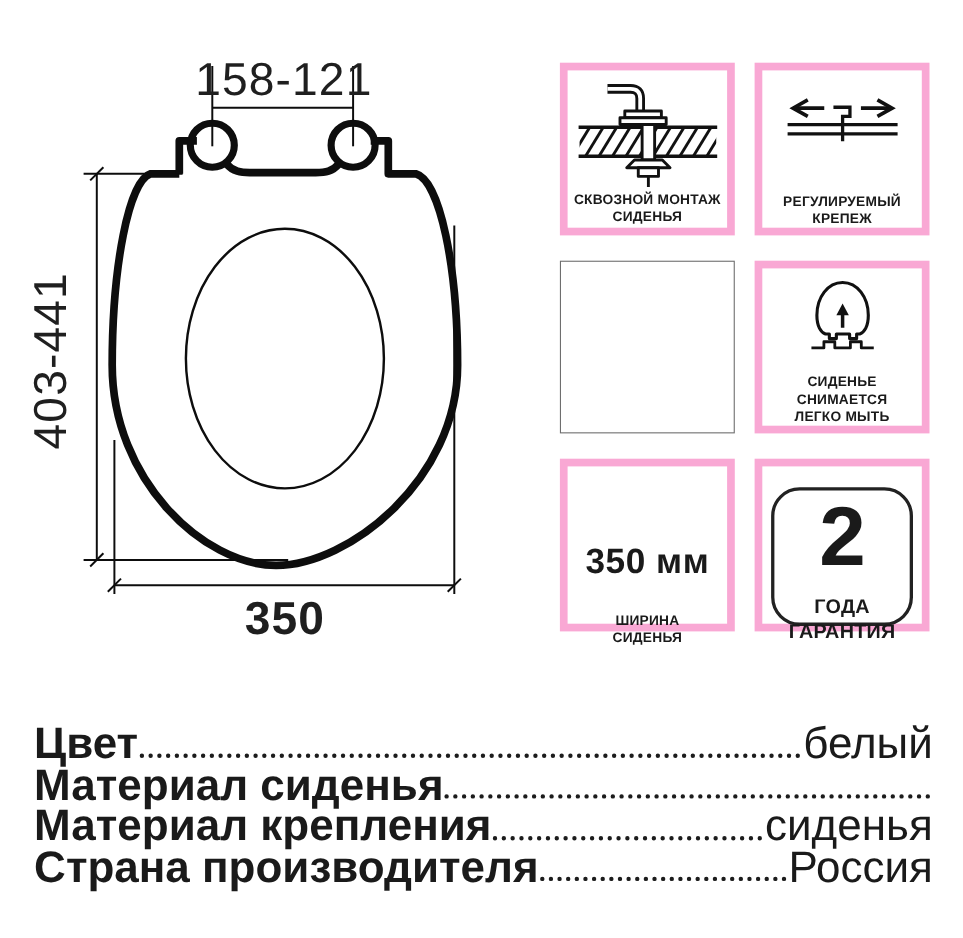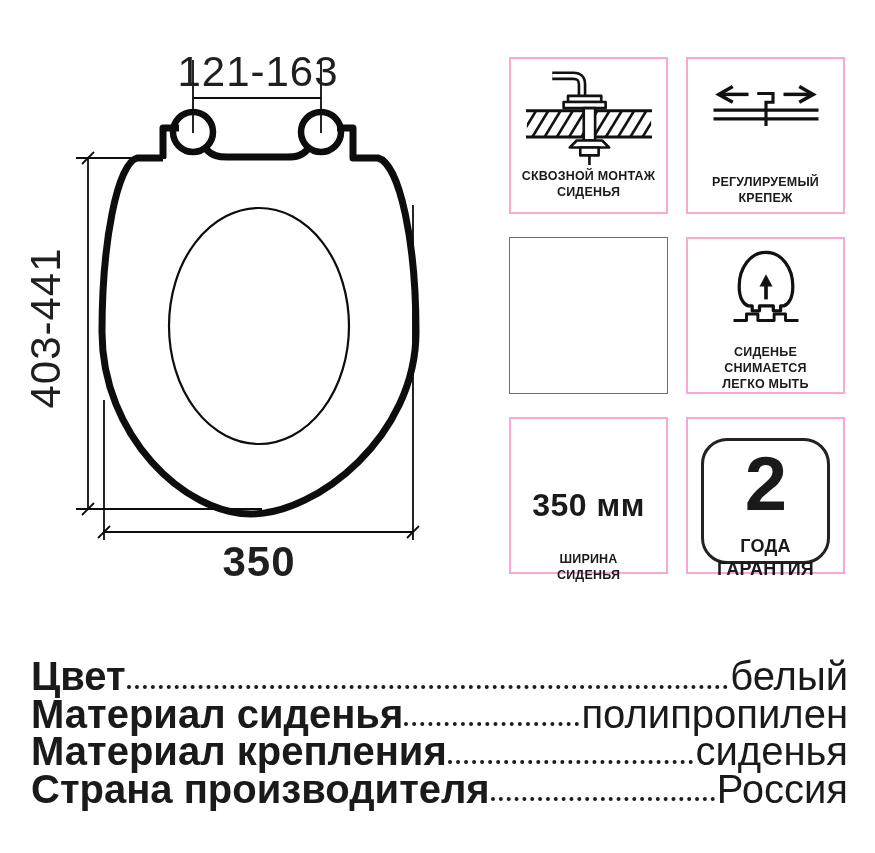--- a/index.html
+++ b/index.html
@@ -18,21 +18,21 @@
   .dim-top{left:258px;top:48px;transform:translateX(-50%);}
   .dim-left{left:46px;top:328px;transform:translate(-50%,-50%) rotate(-90deg);}
   .dim-bottom{left:259px;top:538px;transform:translateX(-50%);font-weight:bold;}
   
   .features{
     position:absolute;left:509px;top:57px;
     display:grid;grid-template-columns:159px 159px;grid-auto-rows:157px;
     column-gap:18px;row-gap:23px;
   }
   .fbox{
-    box-sizing:border-box;border:2px solid #f9a8d4;background:#fff;
+    box-sizing:border-box;border:7px solid #f9a8d4;background:#fff;
     display:flex;flex-direction:column;align-items:center;
   }
   .fbox.empty{border:1px solid #6e6e6e;}
   .caption{
     font-weight:bold;font-size:12.5px;line-height:1.28;text-align:center;
     letter-spacing:.2px;color:#1a1a1a;
   }
   .caption span{display:block;}
   .icon-mount{margin-top:8px;}
   .icon-adjust{margin-top:16px;}
@@ -84,21 +84,21 @@
 
       <ellipse cx="259" cy="326" rx="90" ry="118" stroke-width="2.2"></ellipse>
 
       <path stroke-width="7" stroke-linejoin="round" d="M 163,158 L 137,158 C 117,164 102,243 102,332 C 102,436 185,514 251,514 C 317,514 416,436 416,332 C 416,243 400,164 378,158 L 353,158 L 353,128 L 337,128"></path>
       <path stroke-width="7" stroke-linejoin="round" d="M 163,158 L 163,128 L 179,128"></path>
       <path stroke-width="7" d="M 206,149 C 212,156 219,157 227,157 L 287,157 C 296,157 302,156 308,149"></path>
       <circle cx="193" cy="132" r="20" stroke-width="6.5"></circle>
       <circle cx="321" cy="132" r="20" stroke-width="6.5"></circle>
     </g>
   </svg>
-  <div class="dim-label dim-top">121-163</div>
+  <div class="dim-label dim-top">158-121</div>
   <div class="dim-label dim-left">403-441</div>
   <div class="dim-label dim-bottom">350</div>
 </div>
 
 <div class="features">
 
   <div class="fbox">
     <svg class="icon-mount" viewBox="0 0 160 112" width="140" height="98">
       <defs>
           <clipPath id="slabClip">
@@ -196,21 +196,20 @@
 
 <div class="specs">
   <div class="spec-row">
     <span class="spec-label">Цвет</span>
     <span class="leader"></span>
     <span class="spec-value">белый</span>
   </div>
   <div class="spec-row">
     <span class="spec-label">Материал сиденья</span>
     <span class="leader"></span>
-    <span class="spec-value">полипропилен</span>
   </div>
   <div class="spec-row">
     <span class="spec-label">Материал крепления</span>
     <span class="leader"></span>
     <span class="spec-value">сиденья</span>
   </div>
   <div class="spec-row">
     <span class="spec-label">Страна производителя</span>
     <span class="leader"></span>
     <span class="spec-value">Россия</span>

